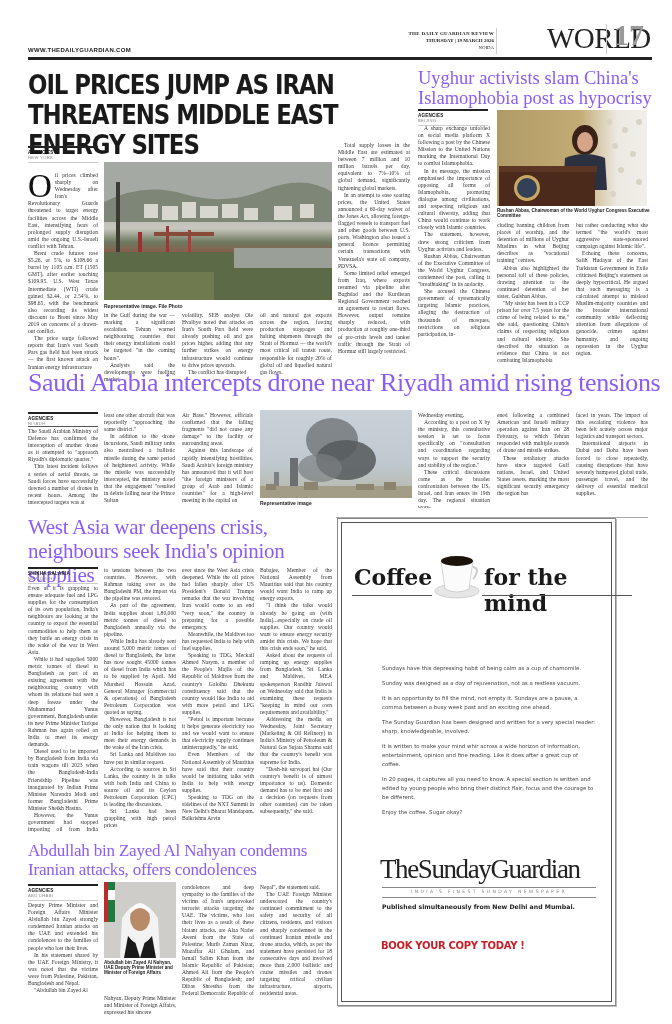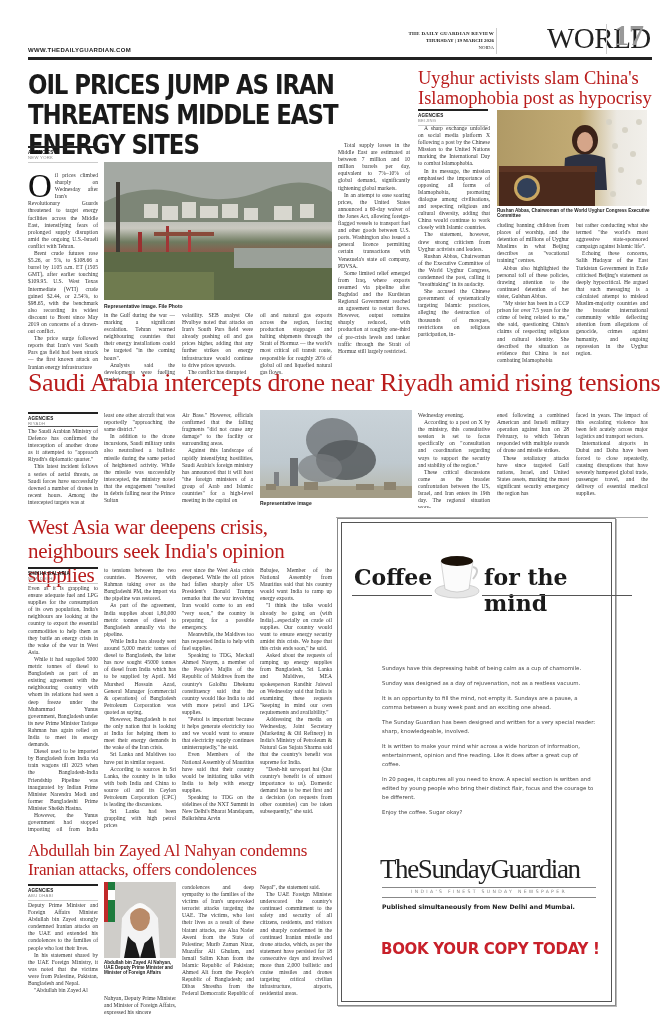--- a/index.html
+++ b/index.html
@@ -7,21 +7,21 @@
 body{position:relative;font-family:"Liberation Serif",serif;color:#222}
 .abs{position:absolute}
 .col{position:absolute;font-family:"Liberation Serif",serif;font-size:5.6px;line-height:7.1px;color:#333;text-align:justify;overflow:hidden}
 .col p{text-indent:6px}
 .col p.noind{text-indent:0}
 .byline{position:absolute;border-top:2px solid #222;padding-top:2px}
 .byline .ag{font-family:"Liberation Sans",sans-serif;font-weight:bold;font-size:4.6px;color:#111;letter-spacing:.2px}
 .byline .pl{font-family:"Liberation Sans",sans-serif;font-size:4.2px;color:#888;letter-spacing:.3px}
 .byline .rule{border-bottom:1px solid #ccc;margin-top:2px}
 .caption{position:absolute;font-family:"Liberation Sans",sans-serif;font-weight:bold;font-size:5px;line-height:6px;color:#222}
-.headline-serif{position:absolute;font-family:"Liberation Serif",serif;color:#b91c1c;font-weight:normal}
+.headline-serif{position:absolute;font-family:"Liberation Serif",serif;color:#8b5cf6;font-weight:normal}
 .dropcap{float:left;font-size:33px;line-height:26px;margin:1px 3px 0 0;font-family:"Liberation Serif",serif;color:#111}
 </style>
 </head>
 <body>
 
 <div class="abs" style="left:28px;top:0;width:624px;height:60px;">
   <div class="abs" style="left:0;top:47px;font-family:'Liberation Sans',sans-serif;font-size:6px;font-weight:bold;color:#222;letter-spacing:.3px;">WWW.THEDAILYGUARDIAN.COM</div>
   <div class="abs" style="right:158px;top:31px;font-family:'Liberation Serif',serif;font-size:5px;font-weight:bold;color:#222;letter-spacing:.3px;text-align:right;">THE DAILY GUARDIAN REVIEW</div>
   <div class="abs" style="right:158px;top:38px;font-family:'Liberation Serif',serif;font-size:5px;font-weight:bold;color:#222;text-align:right;">THURSDAY | 19 MARCH 2026</div>
   <div class="abs" style="right:158px;top:45px;font-family:'Liberation Serif',serif;font-size:4.8px;color:#222;text-align:right;">NOIDA</div>
@@ -289,14 +289,14 @@
     <p style="margin-bottom:6px">It is written to make your mind whir across a wide horizon of information, entertainment, opinion and fine reading. Like it does after a great cup of coffee.</p>
     <p style="margin-bottom:6px">In 20 pages, it captures all you need to know. A special section is written and edited by young people who bring their distinct flair, focus and the courage to be different.</p>
     <p>Enjoy the coffee. Sugar okay?</p>
   </div>
 
   <div class="abs" style="left:42px;top:335px;font-family:Liberation Serif, serif;font-size:27px;color:#222;letter-spacing:-1.4px;">TheSundayGuardian</div>
   <div class="abs" style="left:44px;top:368px;width:214px;height:1px;background:#888;"></div>
   <div class="abs" style="left:44px;top:370px;width:214px;text-align:center;font-family:'DejaVu Sans',sans-serif;font-size:4.6px;color:#888;letter-spacing:2.3px;">INDIA'S FINEST SUNDAY NEWSPAPER</div>
   <div class="abs" style="left:44px;top:378px;width:214px;height:1px;background:#888;"></div>
   <div class="abs" style="left:44px;top:384px;font-family:'DejaVu Sans',sans-serif;font-weight:bold;font-size:6.2px;color:#222;">Published simultaneously from New Delhi and Mumbai.</div>
-  <div class="abs" style="left:43px;top:421px;font-family:'DejaVu Sans',sans-serif;font-weight:bold;font-size:15px;color:#c8202a;letter-spacing:-.3px;">BOOK YOUR COPY TODAY !</div>
+  <div class="abs" style="left:43px;top:421px;font-family:'DejaVu Sans',sans-serif;font-weight:bold;font-size:10px;color:#c8202a;letter-spacing:-.3px;">BOOK YOUR COPY TODAY !</div>
 </div>
 
 </body></html>

